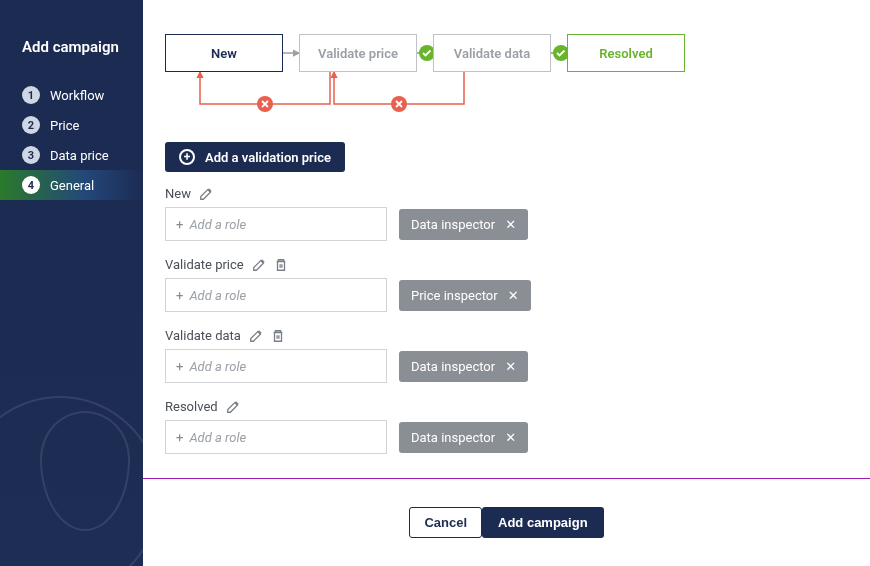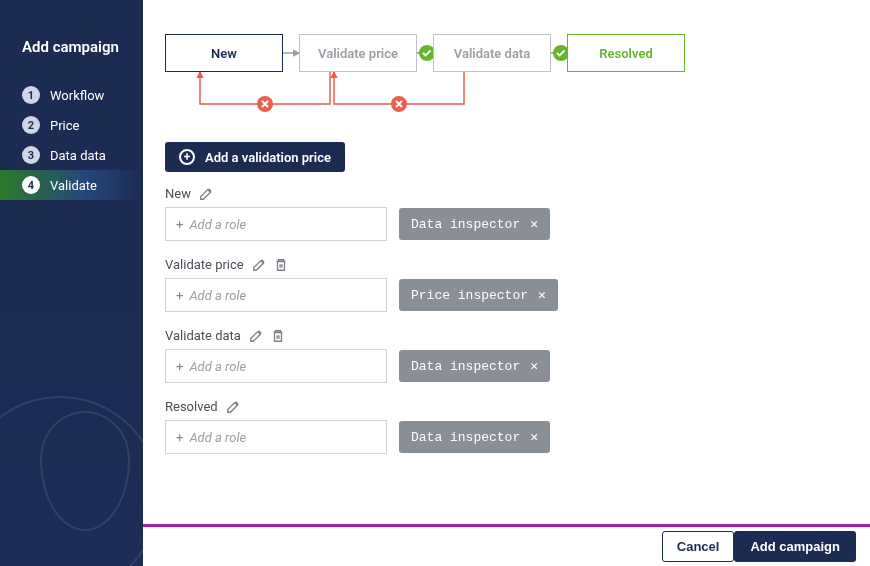--- a/index.html
+++ b/index.html
@@ -180,29 +180,29 @@
     gap: 6px;
     background:#fff;
   }
   .role-input .plus { font-style: normal; color:#888; }
   .chip {
     background: #8a8f96;
     color: #fff;
     font-size: 13px;
     padding: 8px 12px;
     border-radius: 3px;
-    display:flex; align-items:center; gap:10px;font-family:Liberation Mono, monospace;
+    display:flex; align-items:center; gap:10px;
   }
   .chip .x { cursor:pointer; font-weight:300; }
 
   .footer {
-    border-top: 3px solid #a21caf;
-    padding: 4px 14px;
+    border-top: 1px solid #a21caf;
+    padding: 28px 14px;
     display:flex;
-    justify-content: flex-end;
+    justify-content: center;
   }
   .btn-cancel {
     border: 1px solid #1c2b52;
     background: #fff; color:#1c2b52;
     font-size: 13px; font-weight:600;
     padding: 7px 14px;
     border-radius: 3px;
     cursor:pointer;
   }
   .btn-primary {
@@ -225,25 +225,25 @@
     <li class="nav-item">
       <span class="nav-num">1</span>
       <span>Workflow</span>
     </li>
     <li class="nav-item">
       <span class="nav-num">2</span>
       <span>Price</span>
     </li>
     <li class="nav-item">
       <span class="nav-num">3</span>
-      <span>Data data</span>
+      <span>Data price</span>
     </li>
     <li class="nav-item active">
       <span class="nav-num">4</span>
-      <span>Validate</span>
+      <span>General</span>
     </li>
   </ul>
 </aside>
 
 <div class="main">
 
   <div class="content">
 
     
     <div class="diagram">

